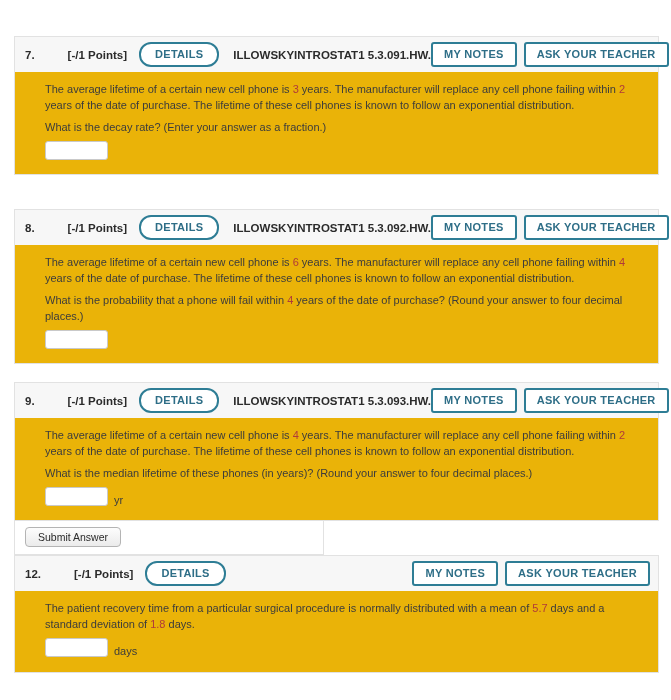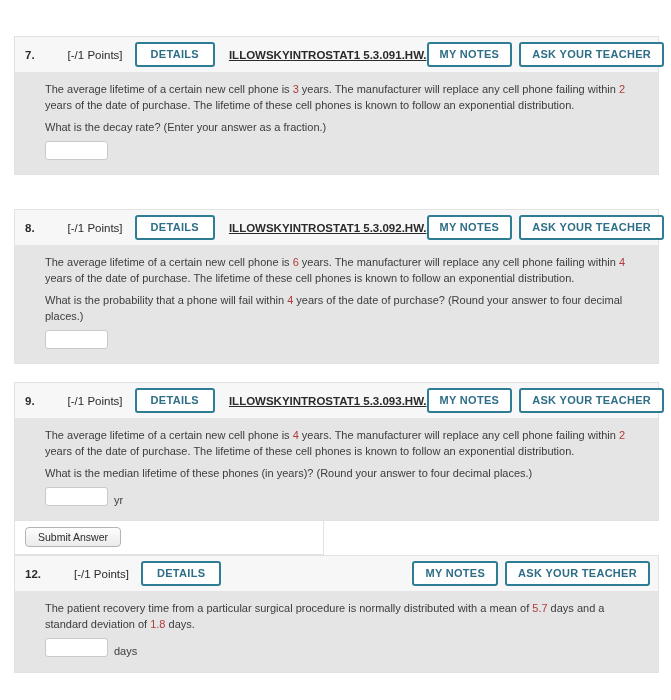--- a/index.html
+++ b/index.html
@@ -41,21 +41,21 @@
 
   .q-number {
     font-size: 11.5px;
     font-weight: bold;
     color: #2b2b2b;
     margin-right: 5px;
     white-space: nowrap;
   }
   .q-points {
     font-size: 11.5px;
-    font-weight: normal;
+    font-weight: bold;
     color: #2b2b2b;
     margin-right: 12px;
     white-space: nowrap;
     padding-left: 28px;
   }
 
   .btn-outline {
     border: 2px solid #2e7d95;
     background: #ffffff;
     color: #2e6e87;
@@ -63,40 +63,39 @@
     font-weight: bold;
     letter-spacing: 0.3px;
     border-radius: 3px;
     padding: 5px 11px;
     line-height: 1;
     cursor: pointer;
     font-family: "Liberation Sans", sans-serif;
     white-space: nowrap;
   }
 
-  .details-btn { padding: 5px 14px; }
+  .details-btn { padding: 5px 14px; border-radius: 12px; }
 
   .q-title {
     font-size: 11.5px;
     font-weight: bold;
     color: #2b2b2b;
     margin-left: 14px;
     white-space: nowrap;
-    text-decoration: underline;
   }
 
   .header-spacer { flex: 1 1 auto; }
 
   .notes-btn { margin-right: 7px; }
 
   
   .q-body {
     border: 1px solid #e2e2e2;
     border-top: none;
-    background: #e5e5e5;
+    background: #eab308;
     box-sizing: border-box;
     padding: 10px 16px 14px 30px;
   }
 
   .prompt {
     font-size: 11px;
     line-height: 1.45;
     color: #3c3c3c;
     margin: 0 0 0 0;
   }

